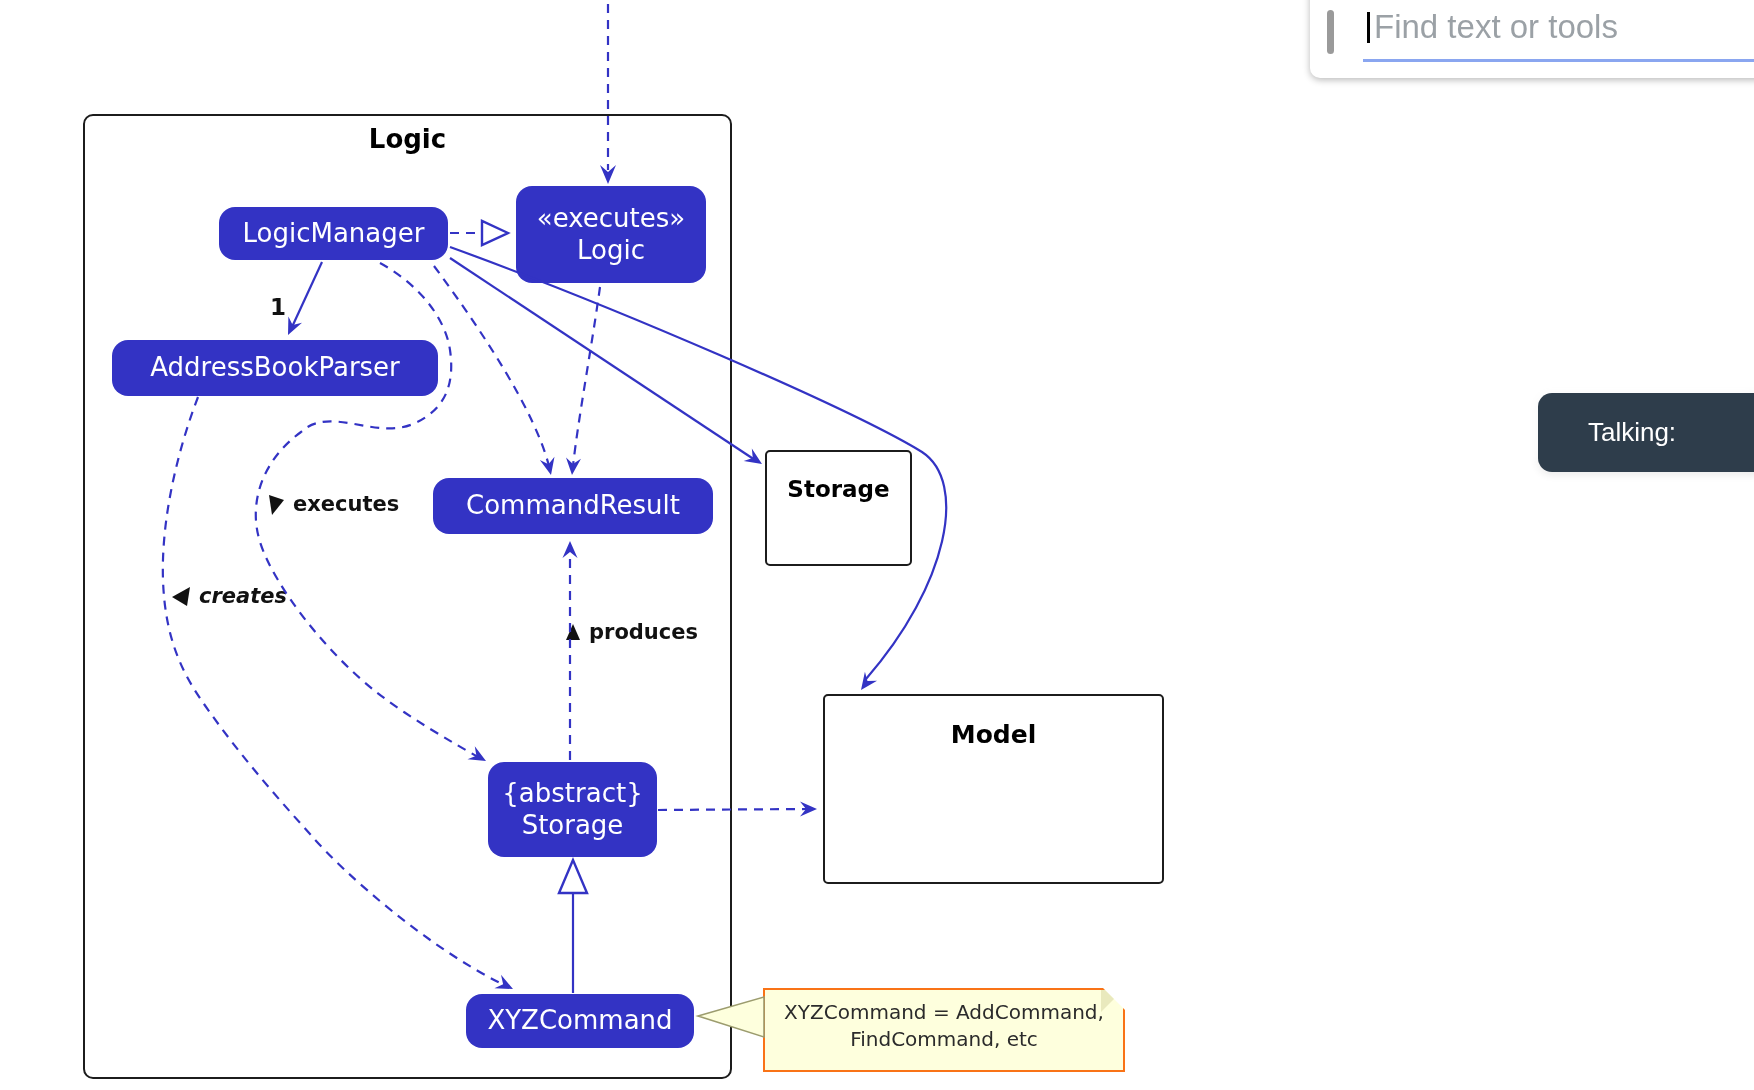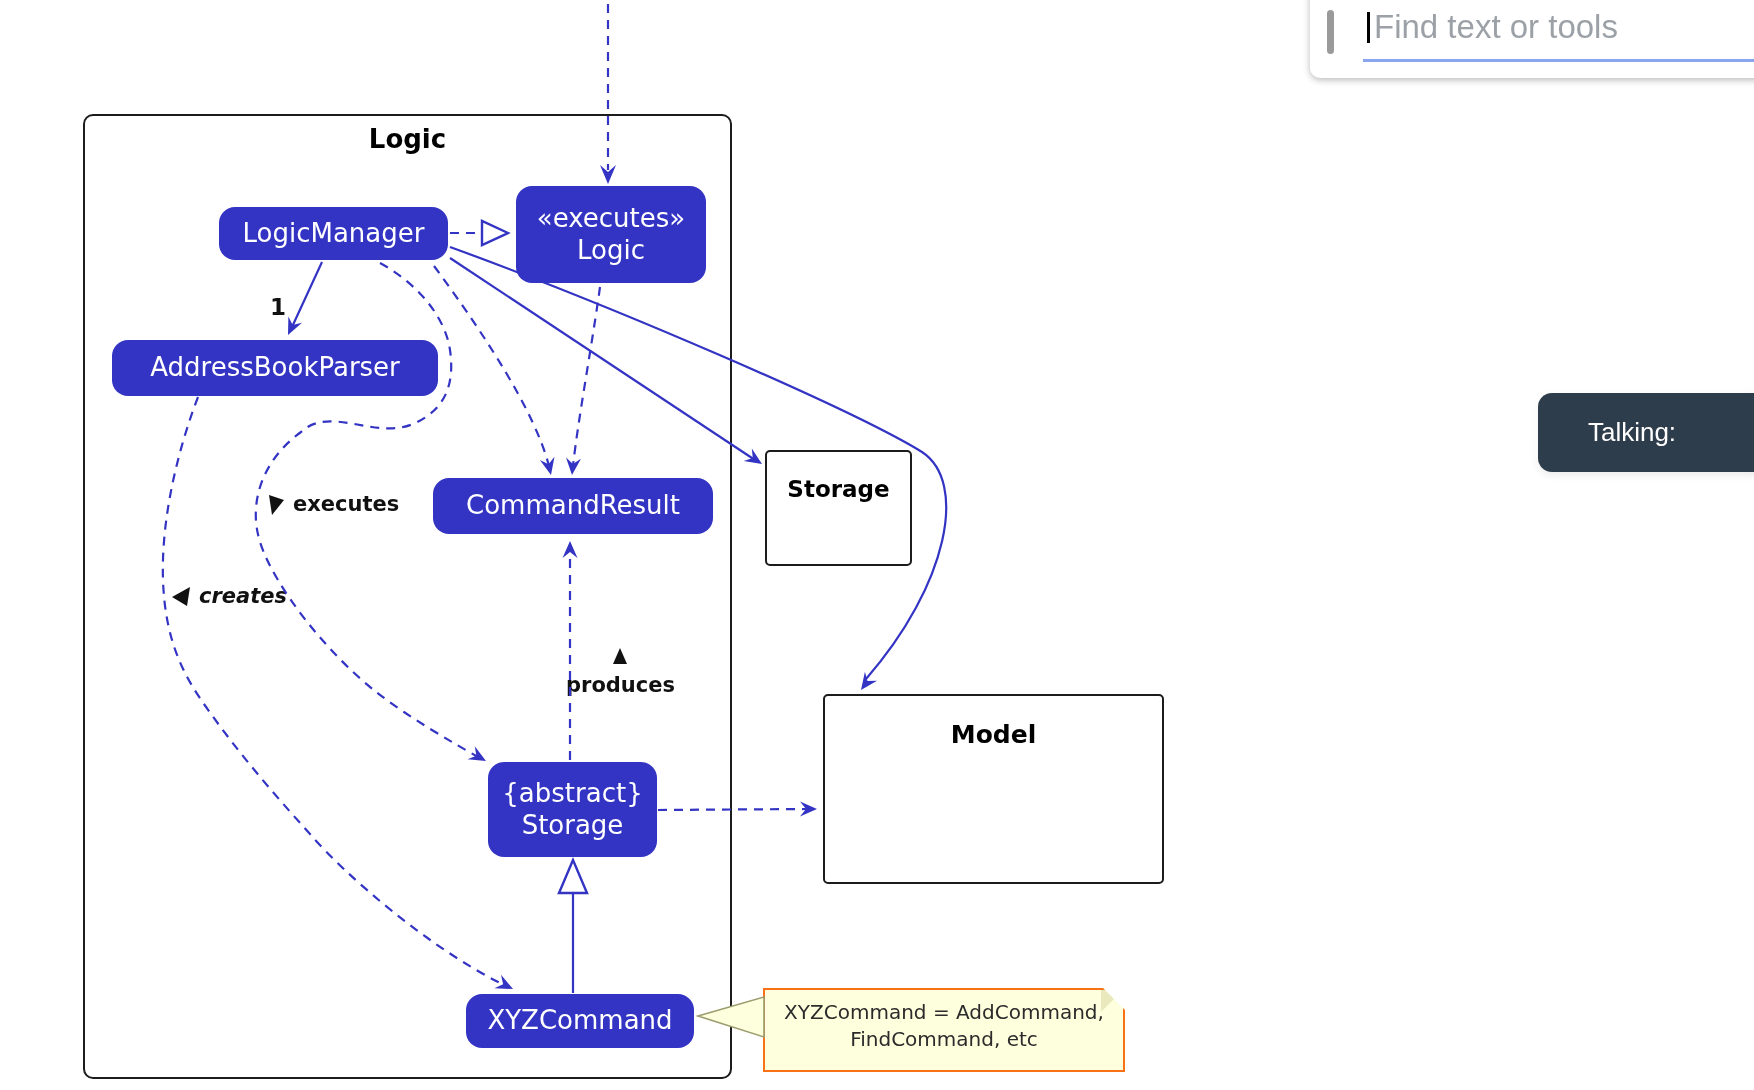--- a/index.html
+++ b/index.html
@@ -44,21 +44,21 @@
   .pkg-model .pkg-title { font-size:25px; }
 
   
   .edge-label {
     position:absolute; display:flex; align-items:center; gap:8px;
     font-size:21px; font-weight:bold; color:#111; white-space:nowrap;
   }
   .lbl-one { position:absolute; left:270px; top:294px; font-size:23px; font-weight:bold; color:#111; }
   .lbl-executes { left:268px; top:492px; }
   .lbl-creates { left:172px; top:584px;font-style:italic; }
-  .lbl-produces { left:566px; top:648px;flex-direction:column; }
+  .lbl-produces { left:566px; top:620px; }
   .tri-glyph { display:block; }
 
   
   .note {
     position:absolute; left:763px; top:988px; width:362px; height:84px;
     background:#FEFFDD; border:2px solid #f97316;
     font-size:20px; color:#2b2b2b; text-align:center; line-height:27px;
     padding-top:9px; box-sizing:border-box;
     clip-path: polygon(0 0, calc(100% - 22px) 0, 100% 22px, 100% 100%, 0 100%);
   }

